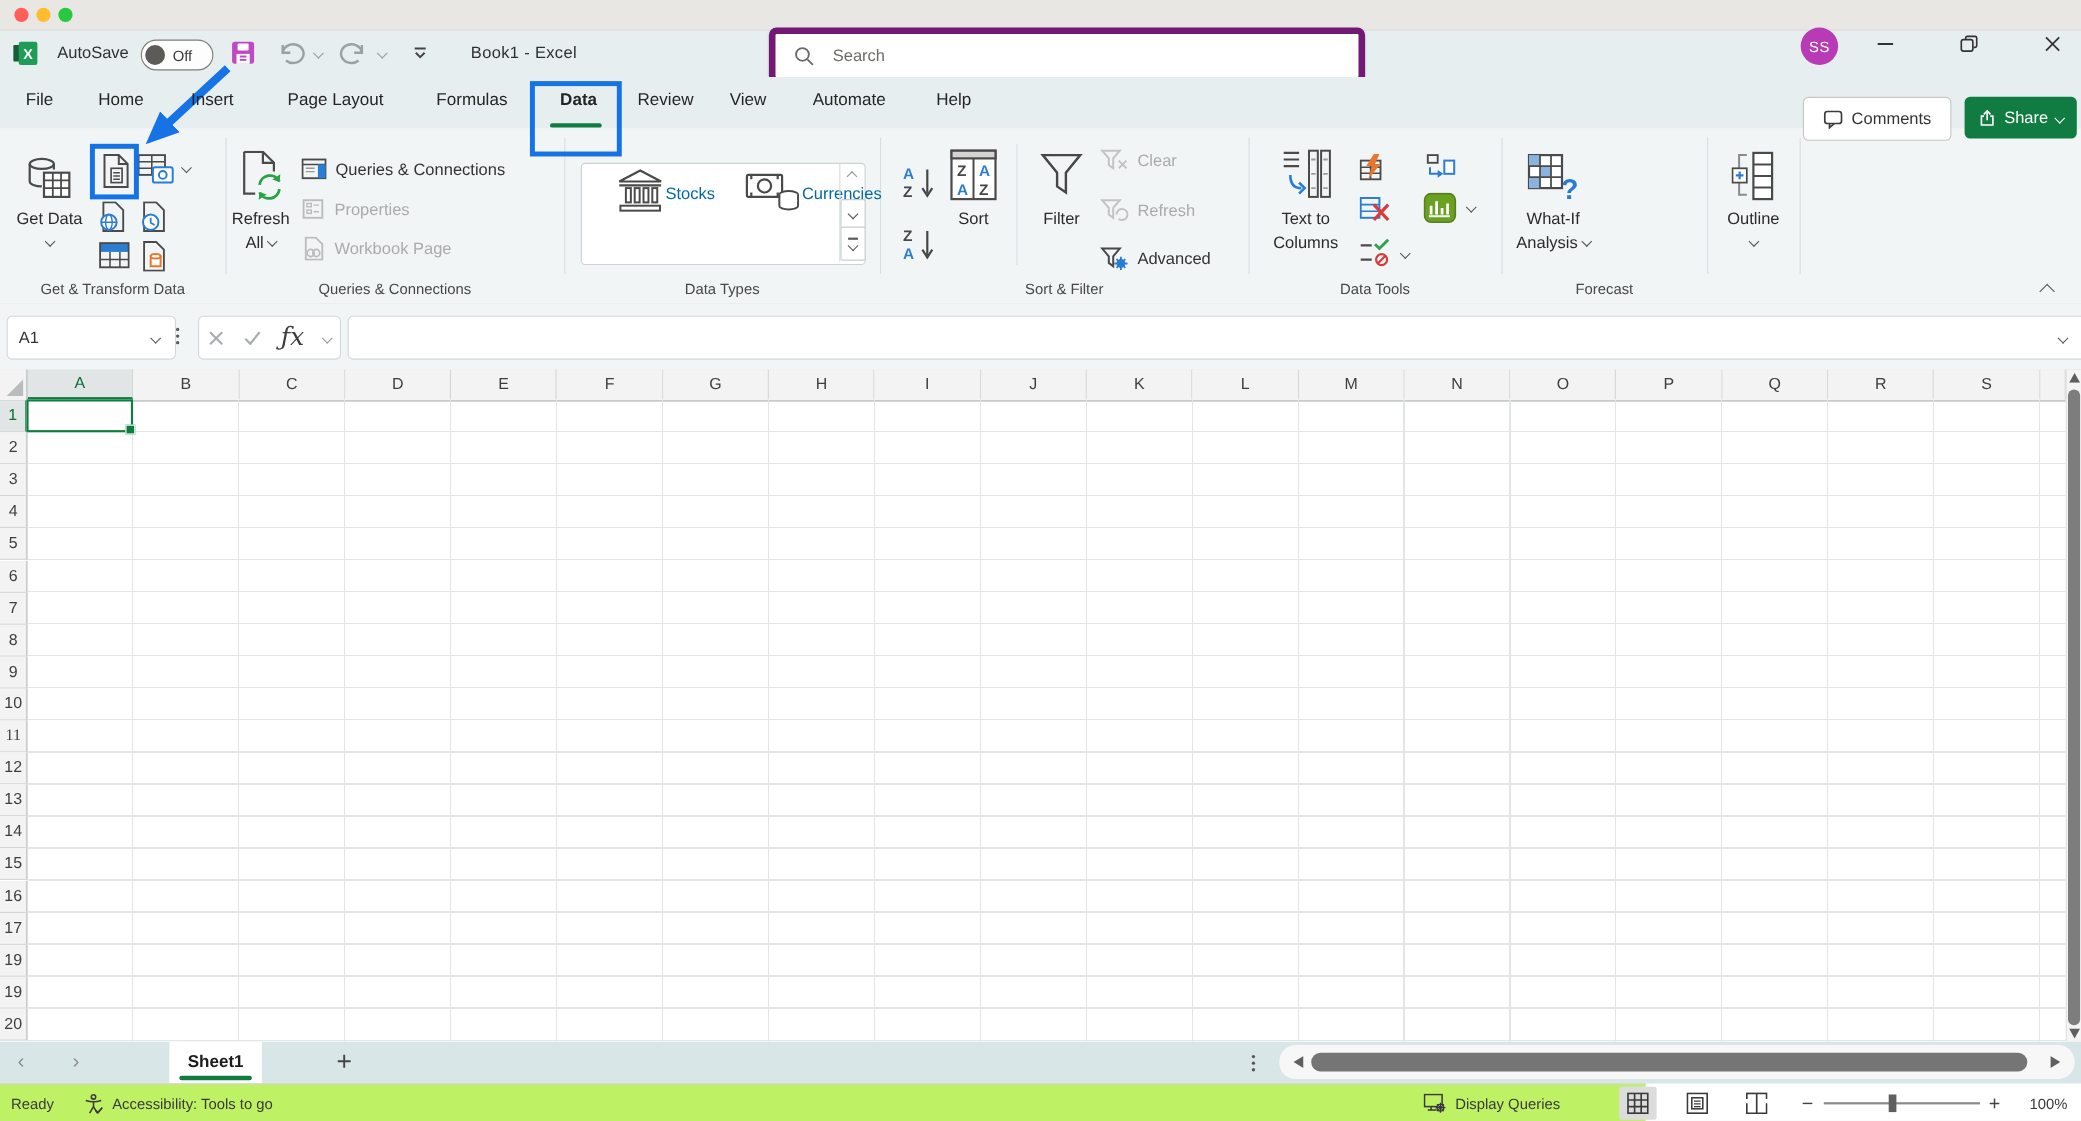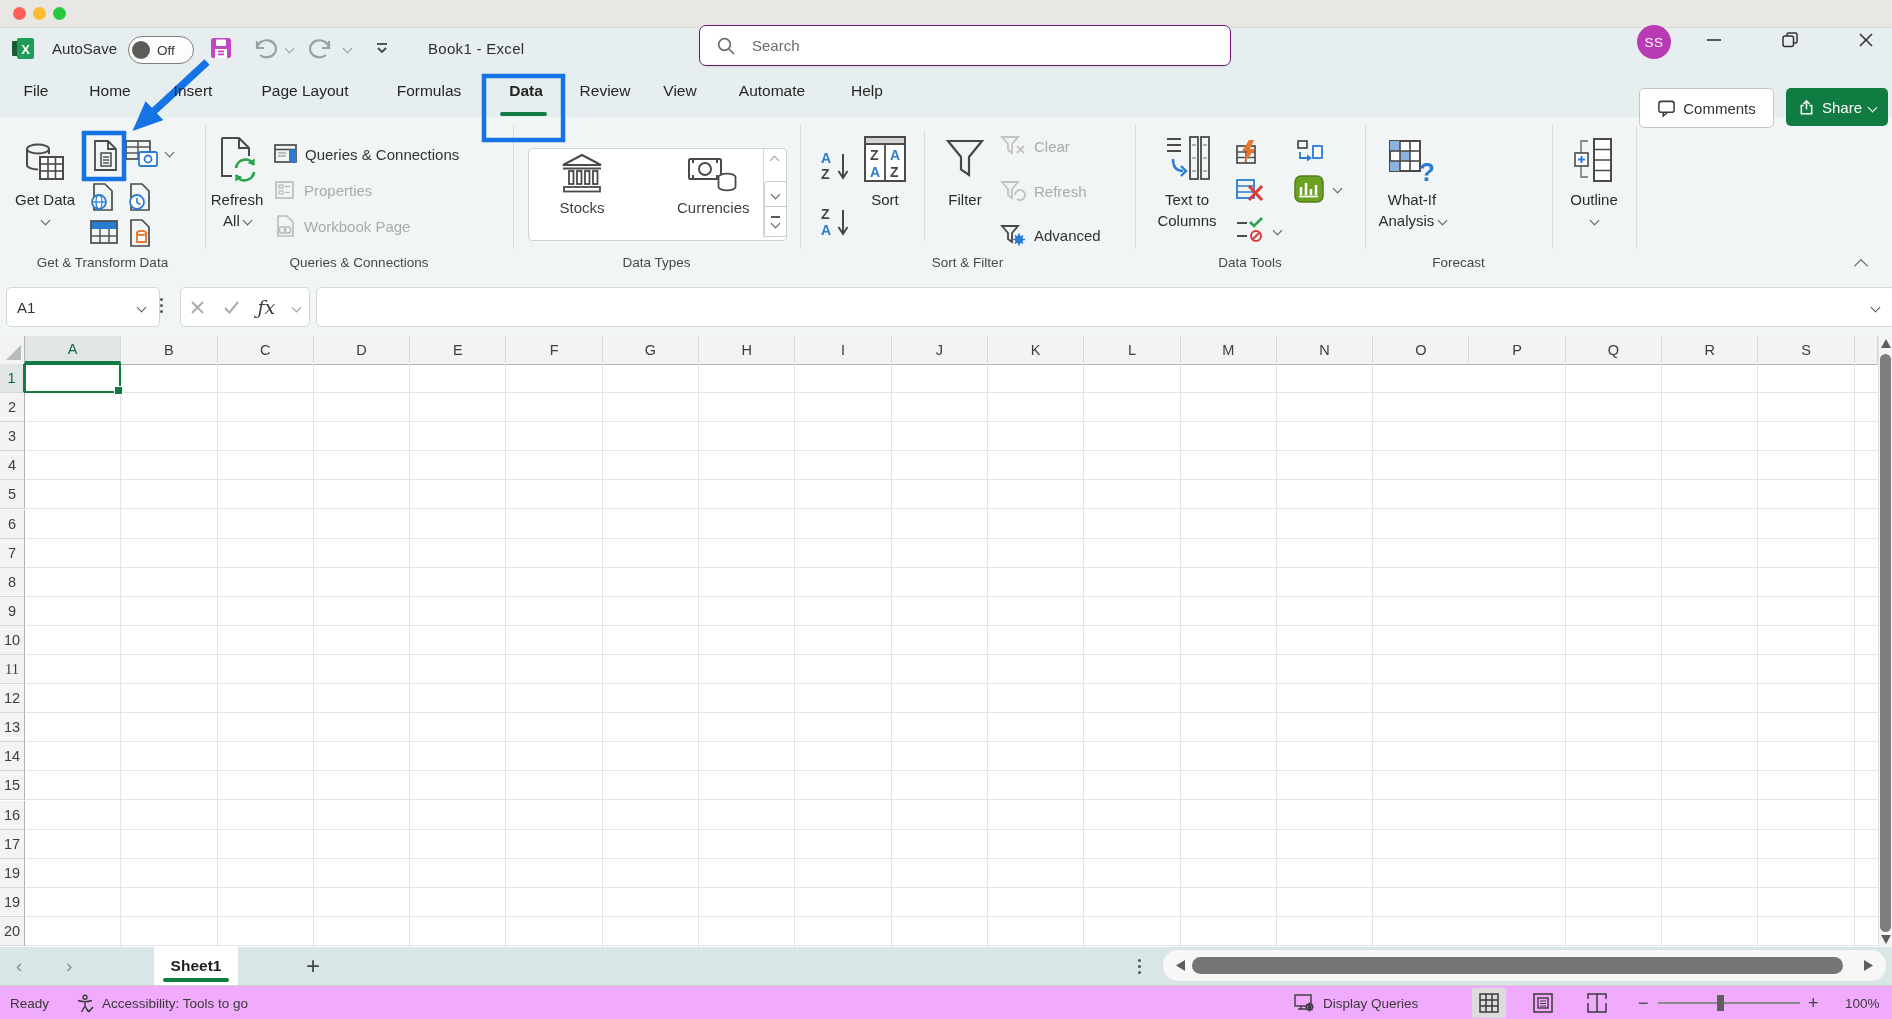--- a/index.html
+++ b/index.html
@@ -9,48 +9,48 @@
   
   #mac-strip{left:0;top:0;width:1892px;height:27px;background:#e9e7e4;border-bottom:1px solid #dddbd8;}
   .light{position:absolute;top:7px;width:13px;height:13px;border-radius:50%;}
   
   #title-bar{left:0;top:28px;width:1892px;height:42px;background:#e7eef0;}
   #tab-row{left:0;top:70px;width:1892px;height:47px;background:#e7eef0;}
   .tbar-txt{font-size:15px;color:#2f2f2f;}
   #toggle{width:64px;height:26px;border:1px solid #7d7d7d;border-radius:14px;background:#fdfdfd;display:flex;align-items:center;}
   #toggle .knob{width:18px;height:18px;border-radius:50%;background:#5d5b58;margin-left:3px;}
   #toggle .tlab{font-size:13.5px;color:#3a3a3a;margin-left:7px;}
-  #search-box{display:flex;align-items:center;background:#fff;border:1px solid #701a75;border-radius:7px;box-shadow:0 1px 2px rgba(0,0,0,.08);}
+  #search-box{display:flex;align-items:center;background:#fff;border:6px solid #701a75;border-radius:7px;box-shadow:0 1px 2px rgba(0,0,0,.08);}
   #search-box input{border:none;outline:none;font-size:15px;color:#444;background:transparent;width:400px;font-family:inherit;}
   #search-box input::placeholder{color:#6d6b68;}
   #avatar{width:34px;height:34px;border-radius:50%;background:#b83bb5;color:#fff;font-size:13.5px;display:flex;align-items:center;justify-content:center;letter-spacing:.5px;}
   .menu-tab{position:absolute;top:70px;height:42px;display:flex;align-items:center;justify-content:center;font-size:15.5px;color:#252525;cursor:default;}
   .menu-tab.active{font-weight:bold;}
   #btn-comments{display:flex;align-items:center;gap:7px;background:#fff;border:1px solid #c6c6c6;border-radius:5px;font-size:15px;color:#333;justify-content:center;}
   #btn-share{display:flex;align-items:center;gap:7px;background:#107c41;border-radius:5px;font-size:15px;color:#fff;justify-content:center;}
   
   #ribbon{left:0;top:117px;width:1892px;height:159px;background:#f1f5f6;border-bottom:1px solid #d5d9da;}
   .vsep{position:absolute;top:8px;width:1px;height:124px;background:#d9dedf;}
   .grp-label{position:absolute;top:135px;height:20px;display:flex;align-items:center;justify-content:center;font-size:13.5px;color:#474747;}
   .bigbtn{position:absolute;top:14px;display:flex;flex-direction:column;align-items:center;cursor:default;}
   .bigbtn .bb-icon{height:52px;display:flex;align-items:flex-end;justify-content:center;}
   .bigbtn .bb-label{margin-top:6px;text-align:center;font-size:15px;line-height:21px;color:#2b2b2b;}
   .smallbtn{position:absolute;display:flex;align-items:center;gap:8px;font-size:15px;color:#333;}
   .smallbtn.disabled{color:#ababab;}
   .chev{display:inline-block;width:6px;height:6px;border-right:1.6px solid #5a5a5a;border-bottom:1.6px solid #5a5a5a;transform:rotate(45deg);vertical-align:2px;}
   .chev.up{transform:rotate(-135deg);vertical-align:-2px;}
   .chev.lite{border-color:#9b9b9b;}
   #gallery{left:528px;top:31px;width:257px;height:91px;background:#fff;border:1px solid #cdd2d3;border-radius:4px;}
-  .gal-item{position:absolute;top:4px;display:flex;flex-direction:column;align-items:center;font-size:15px;color:#404040;}
+  .gal-item{position:absolute;top:4px;display:flex;flex-direction:row;align-items:center;font-size:15px;color:#0369a1;}
   #gal-scroll{position:absolute;right:0;top:0;width:22px;height:89px;border-left:1px solid #d6dadb;}
   .gal-btn{position:absolute;left:0;width:21px;display:flex;align-items:center;justify-content:center;}
   
   #formula-row{left:0;top:276px;width:1892px;height:60px;background:#f1f5f6;border-bottom:1px solid #ccd1d2;}
   .fbox{position:absolute;background:#fff;border:1px solid #d2d7d8;border-radius:5px;display:flex;align-items:center;}
-  #fx-label{font-family:"DejaVu Serif","Liberation Serif",serif;font-style:italic;font-size:19px;color:#3d3d3d;}
+  #fx-label{font-family:"DejaVu Serif","Liberation Serif",serif;font-style:italic;font-size:23px;color:#3d3d3d;}
   .vdots{display:inline-flex;flex-direction:column;gap:3px;}
   .vdots i{width:3px;height:3px;border-radius:50%;background:#555;}
   
   #sheet{left:0;top:336px;width:1878px;height:611px;background:#fff;}
   #col-head-strip{position:absolute;left:0;top:0;width:1878px;height:28px;background:#f3f3f3;border-bottom:1px solid #adb3b5;}
   .colh{position:absolute;top:0;height:27px;display:flex;align-items:center;justify-content:center;font-size:14.5px;color:#3d3d3d;border-right:1px solid #d4d7d8;background:#f3f3f3;}
   .colh.sel{background:#e2e5e6;color:#0d6b3c;border-bottom:2px solid #107c41;height:25px;}
   .rowh{position:absolute;left:0;width:24px;display:flex;align-items:center;justify-content:center;font-size:14.5px;color:#3d3d3d;border-bottom:1px solid #d4d7d8;background:#f3f3f3;border-right:1px solid #adb3b5;}
   .rowh.sel{background:#e2e5e6;color:#0d6b3c;border-right:2px solid #107c41;width:23px;}
   #cells{position:absolute;left:25px;top:28px;width:1853px;height:583px;
@@ -65,21 +65,21 @@
   #vscroll{position:absolute;left:1878px;top:336px;width:14px;height:611px;background:#f4f4f4;border-left:1px solid #e2e2e2;}
   #vthumb{position:absolute;left:1px;top:18px;width:11px;height:578px;background:#7d7d7d;border-radius:6px;}
   
   #tabbar{left:0;top:947px;width:1892px;height:38px;background:#d9e6e8;}
   #sheet-tab{position:absolute;left:154px;top:0;width:84px;height:38px;background:#fff;display:flex;align-items:center;justify-content:center;font-size:15.5px;font-weight:600;color:#1d1d1d;}
   #sheet-tab .uline{position:absolute;left:9px;right:9px;bottom:3px;height:4px;background:#107c41;border-radius:2px;}
   .navarr{position:absolute;top:0;height:38px;display:flex;align-items:center;font-size:19px;color:#8d8d8d;}
   #hscroll{position:absolute;left:1163px;top:3px;width:723px;height:31px;background:#f7f7f7;border-radius:15px;display:flex;align-items:center;}
   #hthumb{position:absolute;left:29px;top:7px;width:651px;height:17px;background:#757575;border-radius:9px;}
   
-  #statusbar{left:0;top:985px;width:1892px;height:34px;background:#f0abfc;border-top:1px solid #d2d2d2;font-size:13.5px;color:#3a3a3a;}
+  #statusbar{left:0;top:985px;width:1496px;height:34px;background:#bef264;border-top:1px solid #d2d2d2;font-size:13.5px;color:#3a3a3a;}
   .sb-item{position:absolute;top:0;height:34px;display:flex;align-items:center;gap:7px;}
   .viewbtn{position:absolute;top:2px;width:34px;height:30px;display:flex;align-items:center;justify-content:center;border-radius:2px;}
   .viewbtn.active{background:#dcdcdc;}
   #zoom-track{position:absolute;left:1658px;top:16px;width:142px;height:2px;background:#8a8a8a;}
   #zoom-thumb{position:absolute;left:1717px;top:9px;width:7px;height:16px;background:#5f5f5f;}
   .zsign{position:absolute;top:0;height:34px;display:flex;align-items:center;font-size:18px;color:#444;}
   
   #anno-layer{left:0;top:0;pointer-events:none;}
   text.ltr{font-family:"Liberation Sans",sans-serif;font-weight:bold;}
 </style>

